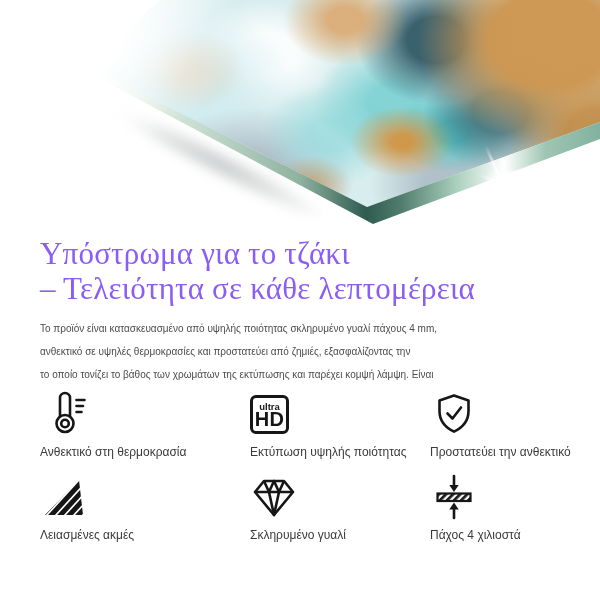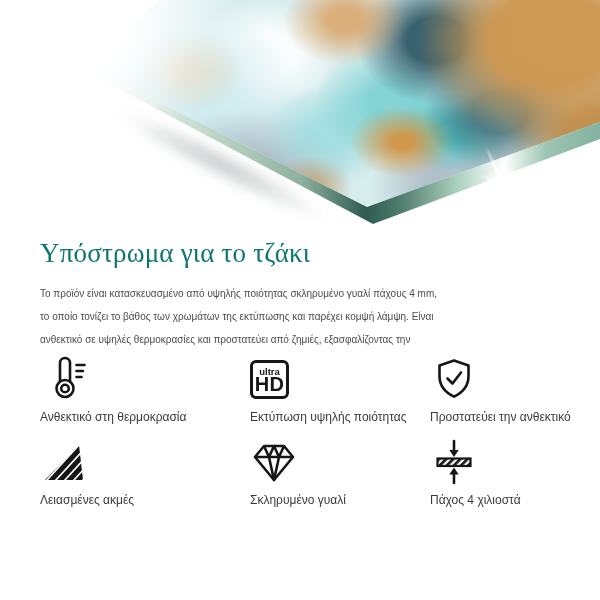--- a/index.html
+++ b/index.html
@@ -59,21 +59,21 @@
     background:linear-gradient(90deg,rgba(255,255,255,0),#fff 38% 62%,rgba(255,255,255,0));
   }
   .sparkle .r1{width:120px;left:-60px;transform:rotate(-22deg);}
   .sparkle .r2{width:84px;left:-42px;transform:rotate(66deg);}
   .sparkle .r3{width:54px;left:-27px;transform:rotate(22deg);opacity:.75;}
 
   
   .content{padding:0 40px;}
   .title{
     font-family:"Liberation Serif","DejaVu Serif",serif;font-weight:400;
-    color:#0f766e;font-size:27px;line-height:35px;letter-spacing:.2px;
+    color:#8b5cf6;font-size:31px;line-height:35px;letter-spacing:.2px;
     margin:4px 0 0 0;
   }
   .title span{display:block;}
   .para{margin-top:11px;font-size:10px;line-height:23px;color:#4b4b4b;}
   .para span{display:block;white-space:nowrap;}
 
   
   .features{
     display:grid;grid-template-columns:210px 180px 196px;row-gap:14px;
     margin-top:4px;
@@ -102,26 +102,27 @@
     <span class="glow"></span>
       <span class="ray r1"></span>
       <span class="ray r2"></span>
       <span class="ray r3"></span>
   </div>
 </div>
 
 <div class="content">
   <h1 class="title">
     <span>Υπόστρωμα για το τζάκι</span>
+    <span>– Τελειότητα σε κάθε λεπτομέρεια</span>
   </h1>
 
   <div class="para">
     <span>Το προϊόν είναι κατασκευασμένο από υψηλής ποιότητας σκληρυμένο γυαλί πάχους 4 mm,</span>
+    <span>ανθεκτικό σε υψηλές θερμοκρασίες και προστατεύει από ζημιές, εξασφαλίζοντας την</span>
     <span>το οποίο τονίζει το βάθος των χρωμάτων της εκτύπωσης και παρέχει κομψή λάμψη. Είναι</span>
-    <span>ανθεκτικό σε υψηλές θερμοκρασίες και προστατεύει από ζημιές, εξασφαλίζοντας την</span>
   </div>
 
   <div class="features">
 
     <div class="feature">
       <div class="icon-box">
         <svg width="48" height="48" viewBox="0 0 48 48">
           <path class="ic" d="M20 26 V8 a5 5 0 0 1 10 0 V26" stroke-linecap="round"></path>
           <circle class="ic" cx="25" cy="33.5" r="8.5"></circle>
           <circle class="ic" cx="25" cy="33.5" r="3.8"></circle>

